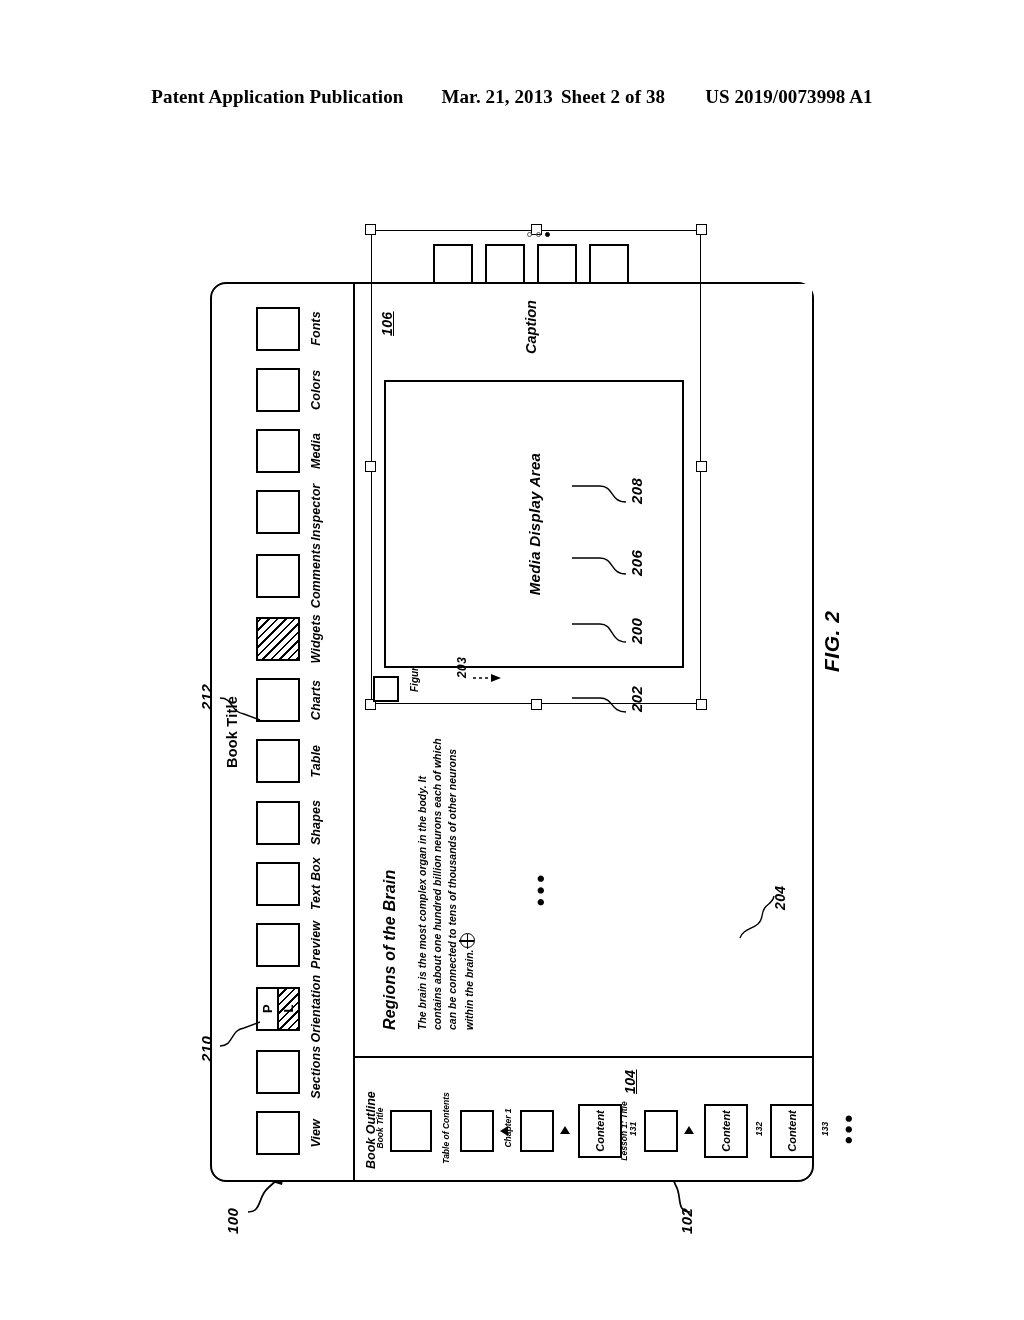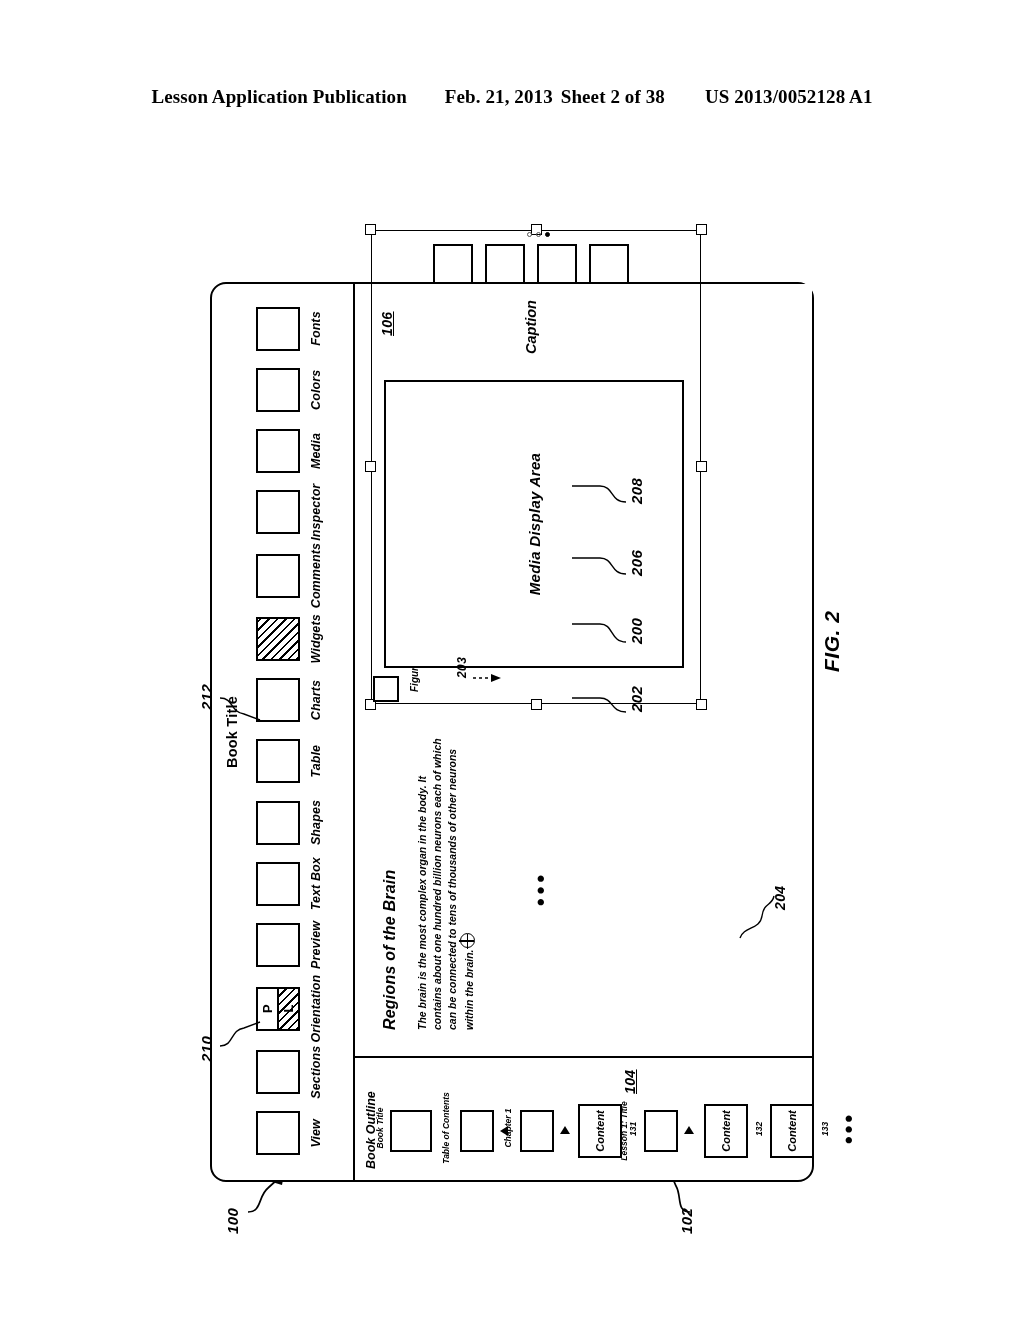--- a/index.html
+++ b/index.html
@@ -126,27 +126,27 @@
   .lead svg{display:block;overflow:visible;}
 
   
   .figcap{position:absolute;font-size:21px;font-weight:bold;font-style:italic;
           letter-spacing:.5px;}
 </style>
 </head>
 <body>
 
 <div class="pat-header">
-  <span>Lesson Application Publication</span>
+  <span>Patent Application Publication</span>
   <span class="ph-gap1"></span>
-  <span>Feb. 21, 2013</span>
+  <span>Mar. 21, 2013</span>
   <span class="ph-gap3"></span>
   <span>Sheet 2 of 38</span>
   <span class="ph-gap2"></span>
-  <span>US 2013/0052128 A1</span>
+  <span>US 2019/0073998 A1</span>
 </div>
 
 <div id="stage">
 
   <div class="ref" style="left:6px;top:22px;">100</div>
   <div class="lead" style="left:22px;top:44px;">
     <svg width="60" height="46">
         <path d="M6,2 C6,16 22,12 30,22 L40,33" fill="none" stroke="#000" stroke-width="1.7"></path>
         <path d="M36,26 L44,38 L33,36 Z" fill="#000"></path>
       </svg>

